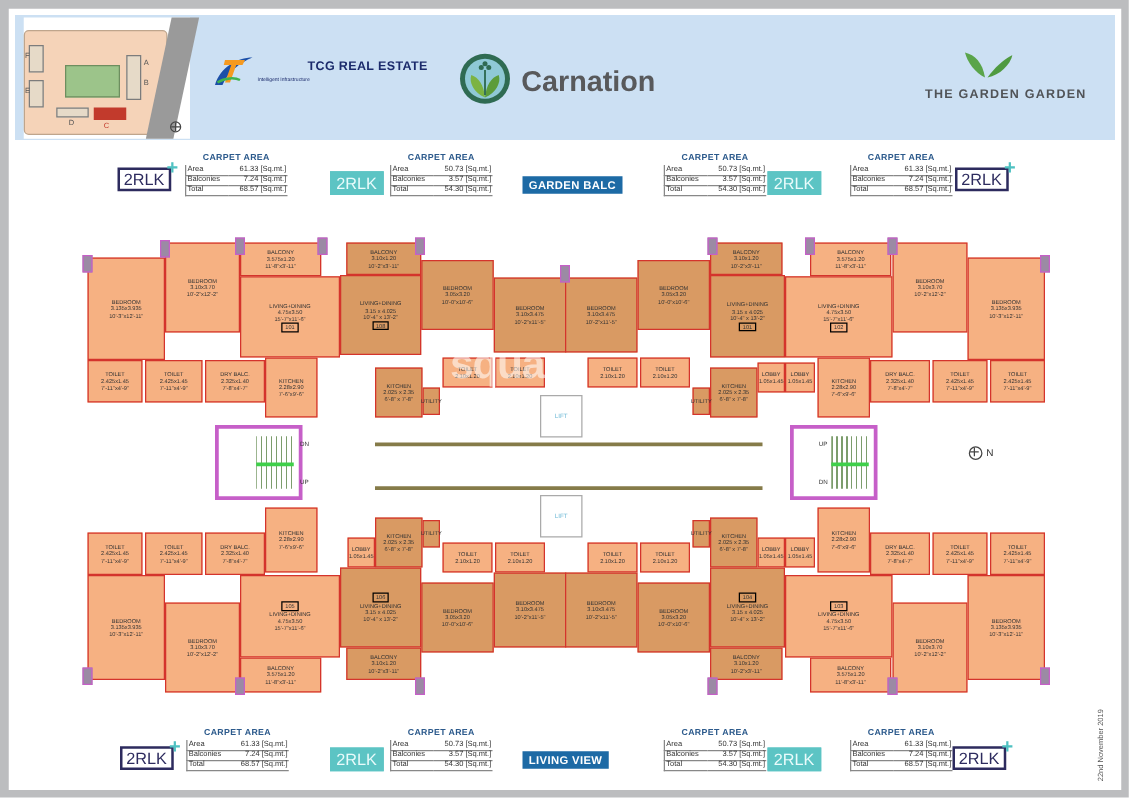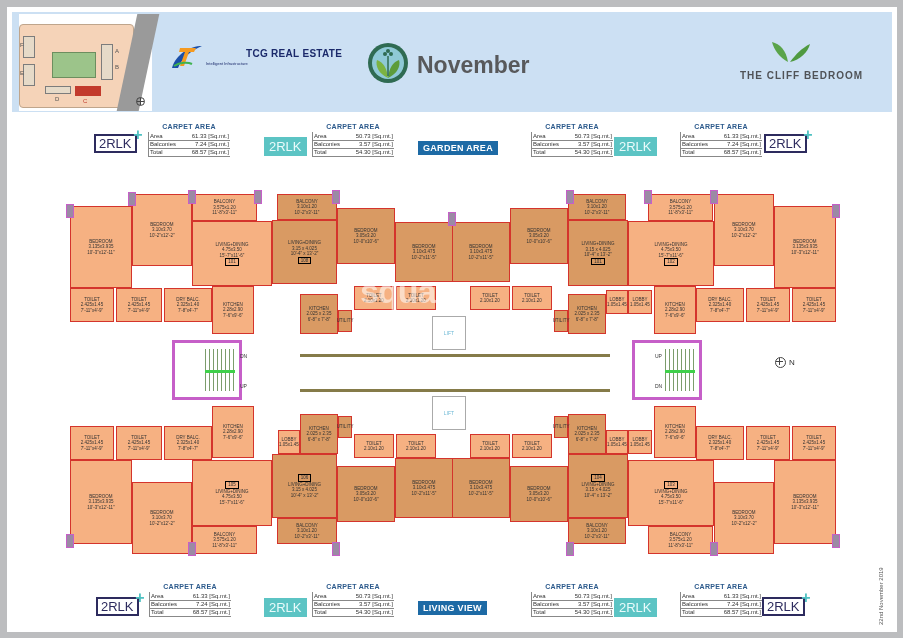--- a/index.html
+++ b/index.html
@@ -91,29 +91,29 @@
   <svg width="42" height="42" viewBox="0 0 42 42" style="position:absolute;left:0;top:0;">
     <circle cx="21" cy="21" r="20" fill="#2f6b52"></circle>
     <circle cx="21" cy="21" r="16" fill="#8fc9d6"></circle>
     <path d="M21 36 C12 32 8 24 10 18 C16 20 20 26 21 36 Z" fill="#7cb342"></path>
     <path d="M21 36 C30 32 34 24 32 18 C26 20 22 26 21 36 Z" fill="#5c9c3a"></path>
     <line x1="21" y1="14" x2="21" y2="34" stroke="#2f6b52" stroke-width="1.5"></line>
     <circle cx="18" cy="12" r="2" fill="#2f6b52"></circle>
       <circle cx="24" cy="12" r="2" fill="#2f6b52"></circle>
       <circle cx="21" cy="9" r="2" fill="#2f6b52"></circle>
   </svg>
-  <span class="name">November</span>
+  <span class="name">Carnation</span>
 </div>
 
 <div class="cliff">
   <svg width="40" height="26" viewBox="0 0 40 26" style="position:absolute;left:30px;top:0;">
     <path d="M18 24 C10 20 4 12 2 4 C10 6 16 12 18 24 Z" fill="#5aa44a"></path>
     <path d="M20 24 C26 16 32 10 40 6 C38 14 30 22 20 24 Z" fill="#4f9a40"></path>
   </svg>
-  <span class="name">THE CLIFF BEDROOM</span>
+  <span class="name">THE GARDEN GARDEN</span>
 </div>
 
 <div class="badge plus" style="left:94px;top:134px;"><span>2RLK</span><span class="p">+</span></div>
 <div class="ca" style="left:148px;top:123px;">
   <div class="title">CARPET AREA</div>
   <table>
       <tbody>
     <tr>
           <td>Area</td>
           <td class="v">61.33 [Sq.mt.]</td>
@@ -144,21 +144,21 @@
           <td class="v">3.57 [Sq.mt.]</td>
         </tr>
     <tr>
           <td>Total</td>
           <td class="v">54.30 [Sq.mt.]</td>
         </tr>
   </tbody>
     </table>
 </div>
 
-<div class="view" style="left:418px;top:141px;">GARDEN AREA</div>
+<div class="view" style="left:418px;top:141px;">GARDEN BALC</div>
 
 <div class="ca" style="left:531px;top:123px;">
   <div class="title">CARPET AREA</div>
   <table>
       <tbody>
     <tr>
           <td>Area</td>
           <td class="v">50.73 [Sq.mt.]</td>
         </tr>
     <tr>

